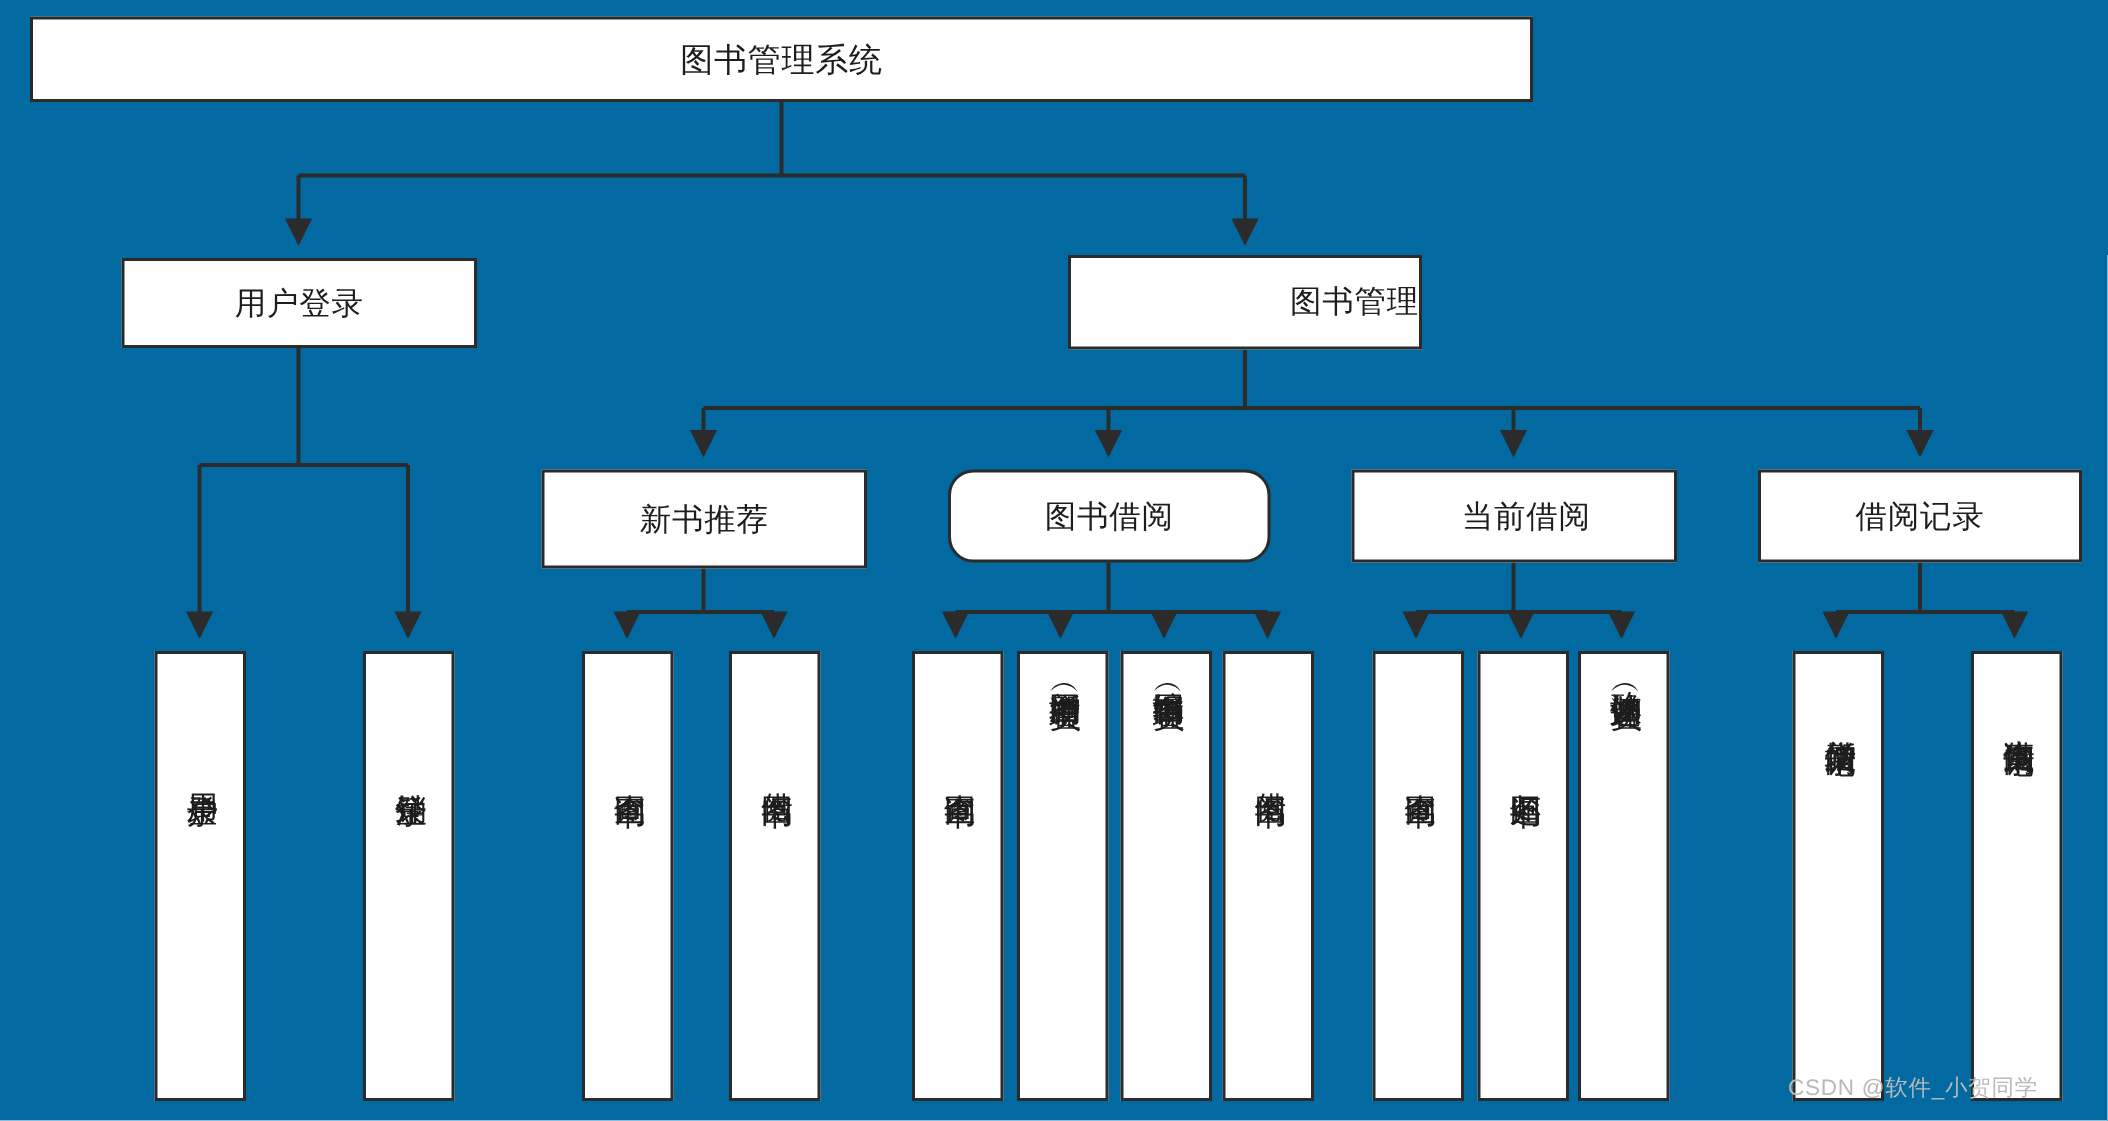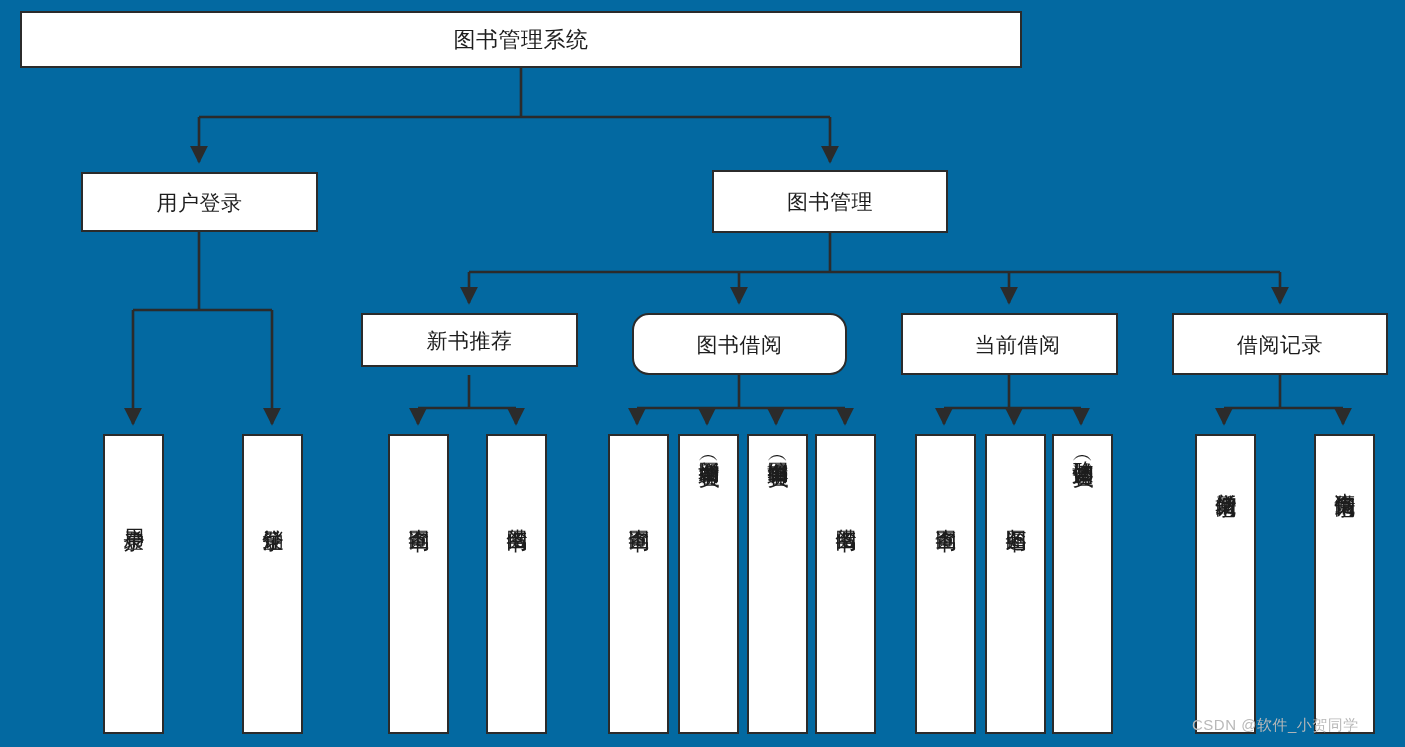--- a/index.html
+++ b/index.html
@@ -132,25 +132,25 @@
     </g>
   </svg>
 
   <div class="node horiz root" style="left:20px; top:11px; width:1002px; height:57px;">
     <span class="label">图书管理系统</span>
   </div>
 
   <div class="node horiz" style="left:81px; top:172px; width:237px; height:60px;">
     <span class="label">用户登录</span>
   </div>
-  <div class="node horiz" style="left:712px; top:170px; width:236px; height:63px;">
+  <div class="node horiz" style="left:712px; top:170px; width:236px; height:63px;justify-content:flex-end;">
     <span class="label">图书管理</span>
   </div>
 
-  <div class="node horiz" style="left:361px; top:313px; width:217px; height:54px;">
+  <div class="node horiz" style="left:361px; top:313px; width:217px; height:66px;">
     <span class="label">新书推荐</span>
   </div>
   <div class="node horiz" style="left:632px; top:313px; width:215px; height:62px;border-radius:17px;">
     <span class="label">图书借阅</span>
   </div>
   <div class="node horiz" style="left:901px; top:313px; width:217px; height:62px;padding-left:16px;">
     <span class="label">当前借阅</span>
   </div>
   <div class="node horiz" style="left:1172px; top:313px; width:216px; height:62px;">
     <span class="label">借阅记录</span>

